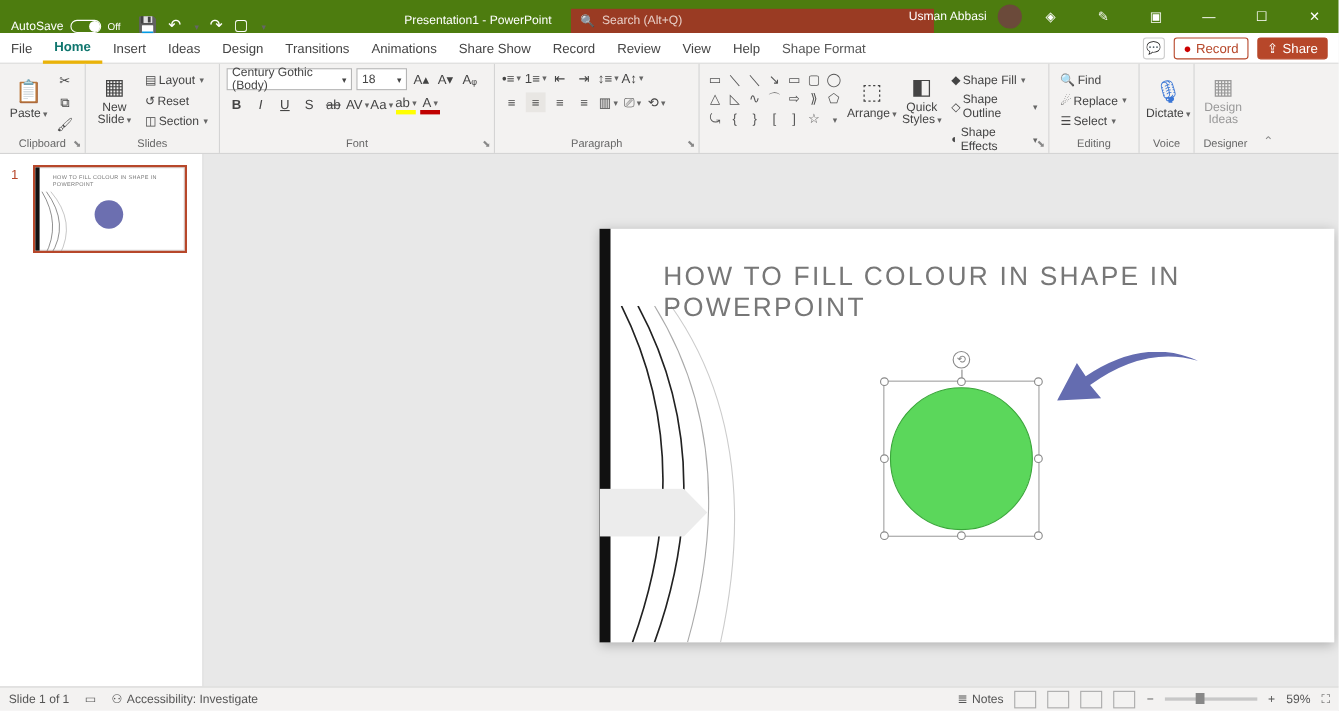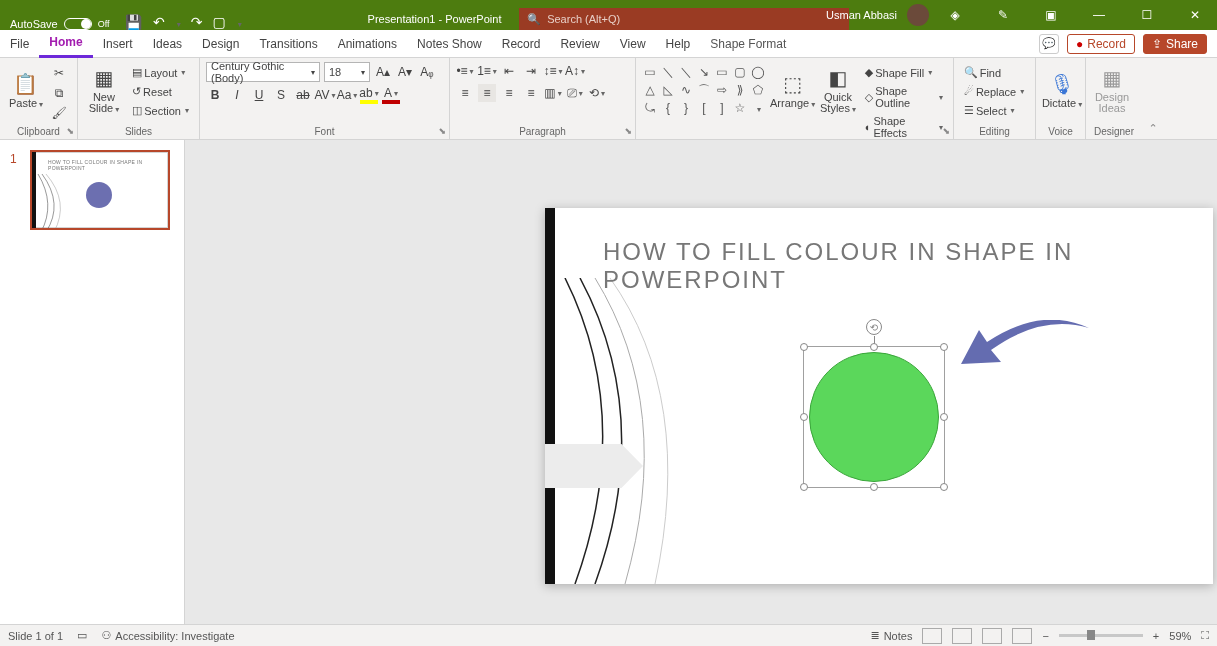--- a/index.html
+++ b/index.html
@@ -15,21 +15,21 @@
 .title-center{position:absolute;left:50%;transform:translateX(-50%);display:flex;align-items:center;gap:18px}
 .search-box{width:330px;height:22px;background:#9a3b23;display:flex;align-items:center;padding:0 8px;gap:6px;color:#e8cfc7;font-size:11px}
 .title-right{position:absolute;right:0;display:flex;align-items:center;gap:4px}
 .title-right .user{font-size:11px;padding:0 6px}
 .title-right .avatar{width:22px;height:22px;border-radius:50%;background:#6b4a3a}
 .title-right .wicon{width:44px;height:30px;display:flex;align-items:center;justify-content:center;font-size:12px;cursor:pointer}
 
 
 .tabs{height:28px;background:#fff;border-bottom:1px solid #d4d4d4;display:flex;align-items:center;font-size:12px}
 .tabs .tab{padding:6px 10px;color:#444;cursor:pointer}
-.tabs .tab.active{border-bottom:3px solid #6d28d9;color:#a21caf;font-weight:600}
+.tabs .tab.active{border-bottom:3px solid #eab308;color:#0f766e;font-weight:600}
 .tabs .tab.contextual{color:#555}
 .tabs .right{margin-left:auto;display:flex;align-items:center;gap:8px;padding-right:10px}
 .pill{border:1px solid #ccc;border-radius:3px;padding:2px 8px;display:flex;align-items:center;gap:4px;font-size:12px;cursor:pointer}
 .pill.rec{color:#B7472A;border-color:#B7472A}
 .pill.share{background:#B7472A;color:#fff;border-color:#B7472A}
 .comment-icon{width:20px;height:20px;border:1px solid #ccc;border-radius:3px;display:flex;align-items:center;justify-content:center;font-size:11px;cursor:pointer}
 
 
 .ribbon{height:82px;background:#f3f2f1;border-bottom:1px solid #d4d4d4;display:flex;font-size:11px;color:#444}
 .group{border-right:1px solid #d4d4d4;display:flex;flex-direction:column;padding:2px 6px 0 6px;position:relative}
@@ -125,21 +125,21 @@
 </div>
 
 <div class="tabs">
   <div class="tab">File</div>
   <div class="tab active">Home</div>
   <div class="tab">Insert</div>
   <div class="tab">Ideas</div>
   <div class="tab">Design</div>
   <div class="tab">Transitions</div>
   <div class="tab">Animations</div>
-  <div class="tab">Notes Show</div>
+  <div class="tab">Share Show</div>
   <div class="tab">Record</div>
   <div class="tab">Review</div>
   <div class="tab">View</div>
   <div class="tab">Help</div>
   <div class="tab contextual">Shape Format</div>
   <div class="right">
     <div class="comment-icon">💬</div>
     <div class="pill rec">
         <span style="color:#c00">●</span>
         <span>Record</span>

